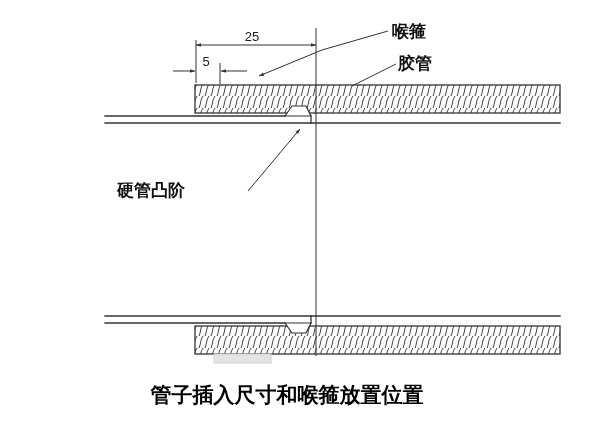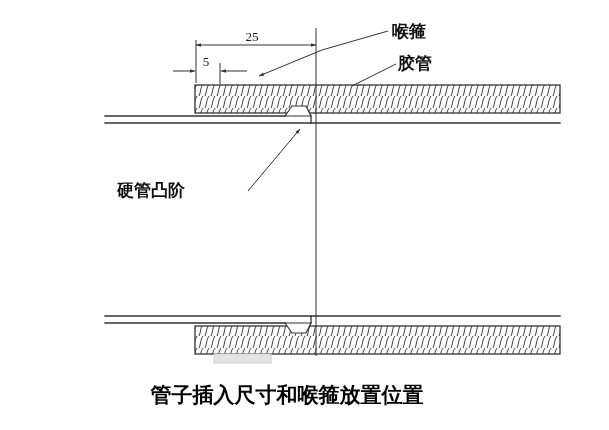--- a/index.html
+++ b/index.html
@@ -1,19 +1,19 @@
 <!DOCTYPE html>
 <html style="--line: #333333; --hatch: #444444; --bg: #ffffff;"><head>
 <meta charset="utf-8">
 <style>
   html,body{margin:0;padding:0;background:#fff}
   .stage{
     position:relative;width:609px;height:430px;
     background:var(--bg,#ffffff);
-    font-family:Liberation Serif, serif;
+    font-family:Liberation Sans, sans-serif;
     overflow:hidden;
   }
   svg{display:block}
   .geo{stroke:var(--line,#333);stroke-width:1.3;fill:none;stroke-linecap:square}
   .thin{stroke:var(--line,#333);stroke-width:1;fill:none}
   .dim{stroke:var(--line,#333);stroke-width:1;fill:none}
   .hatch-rect{fill:url(#hatch);stroke:var(--line,#333);stroke-width:1.3}
   .hatch-stroke{stroke:var(--hatch,#444);stroke-width:1;fill:none}
   .arrow-fill{fill:var(--line,#333)}
   .bump{fill:#fff;stroke:var(--line,#333);stroke-width:1.2}

